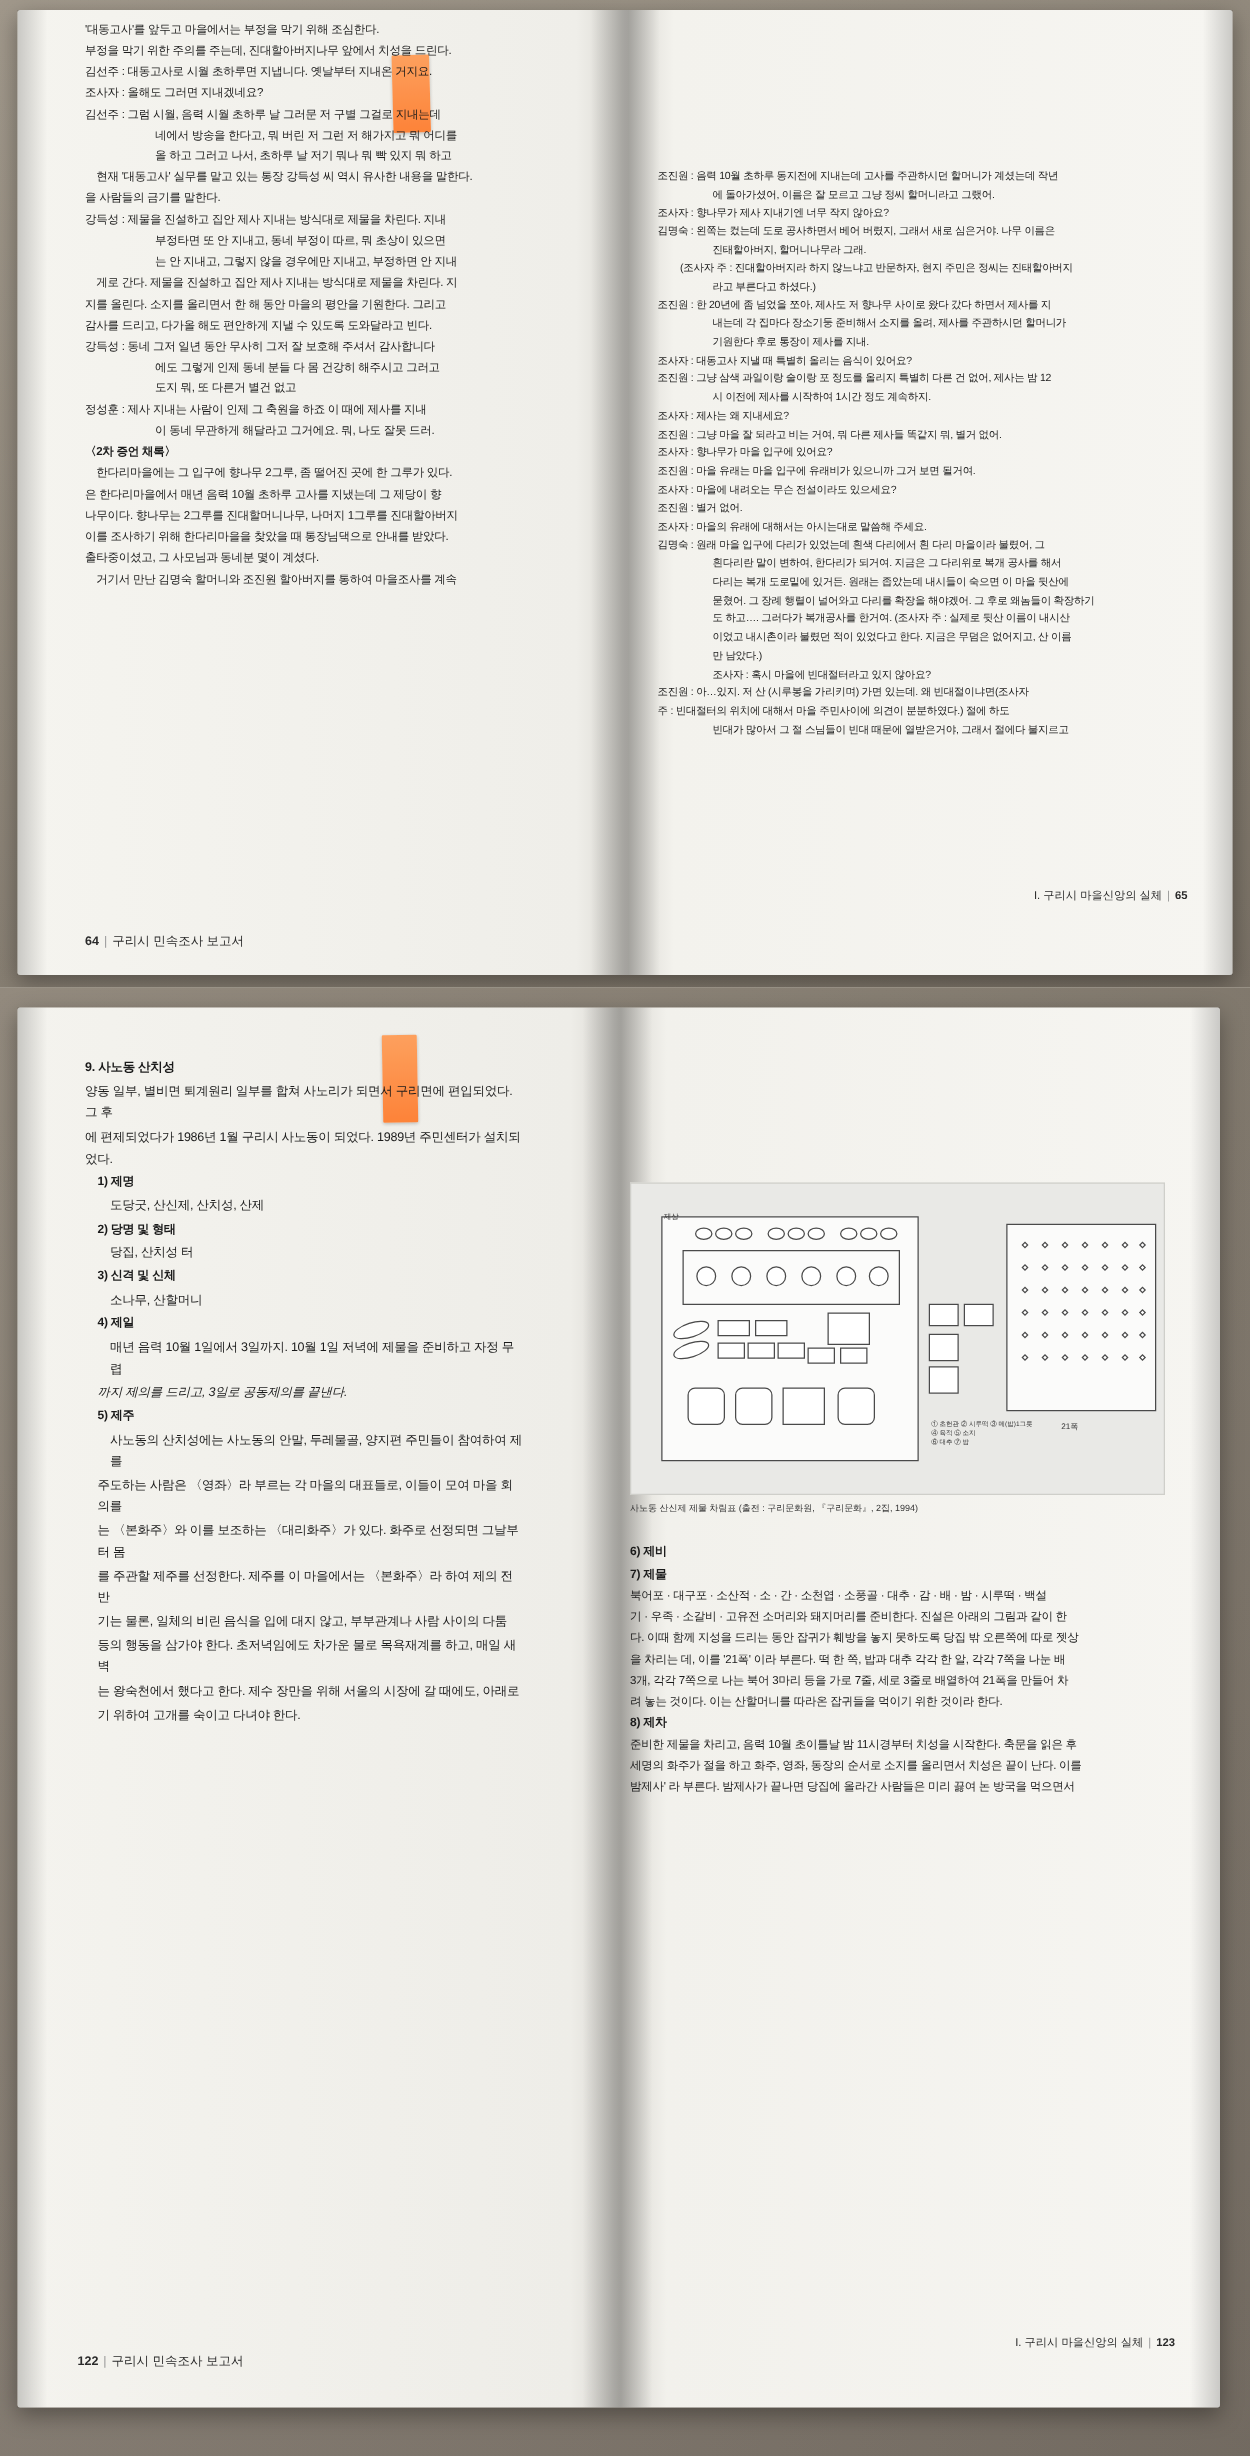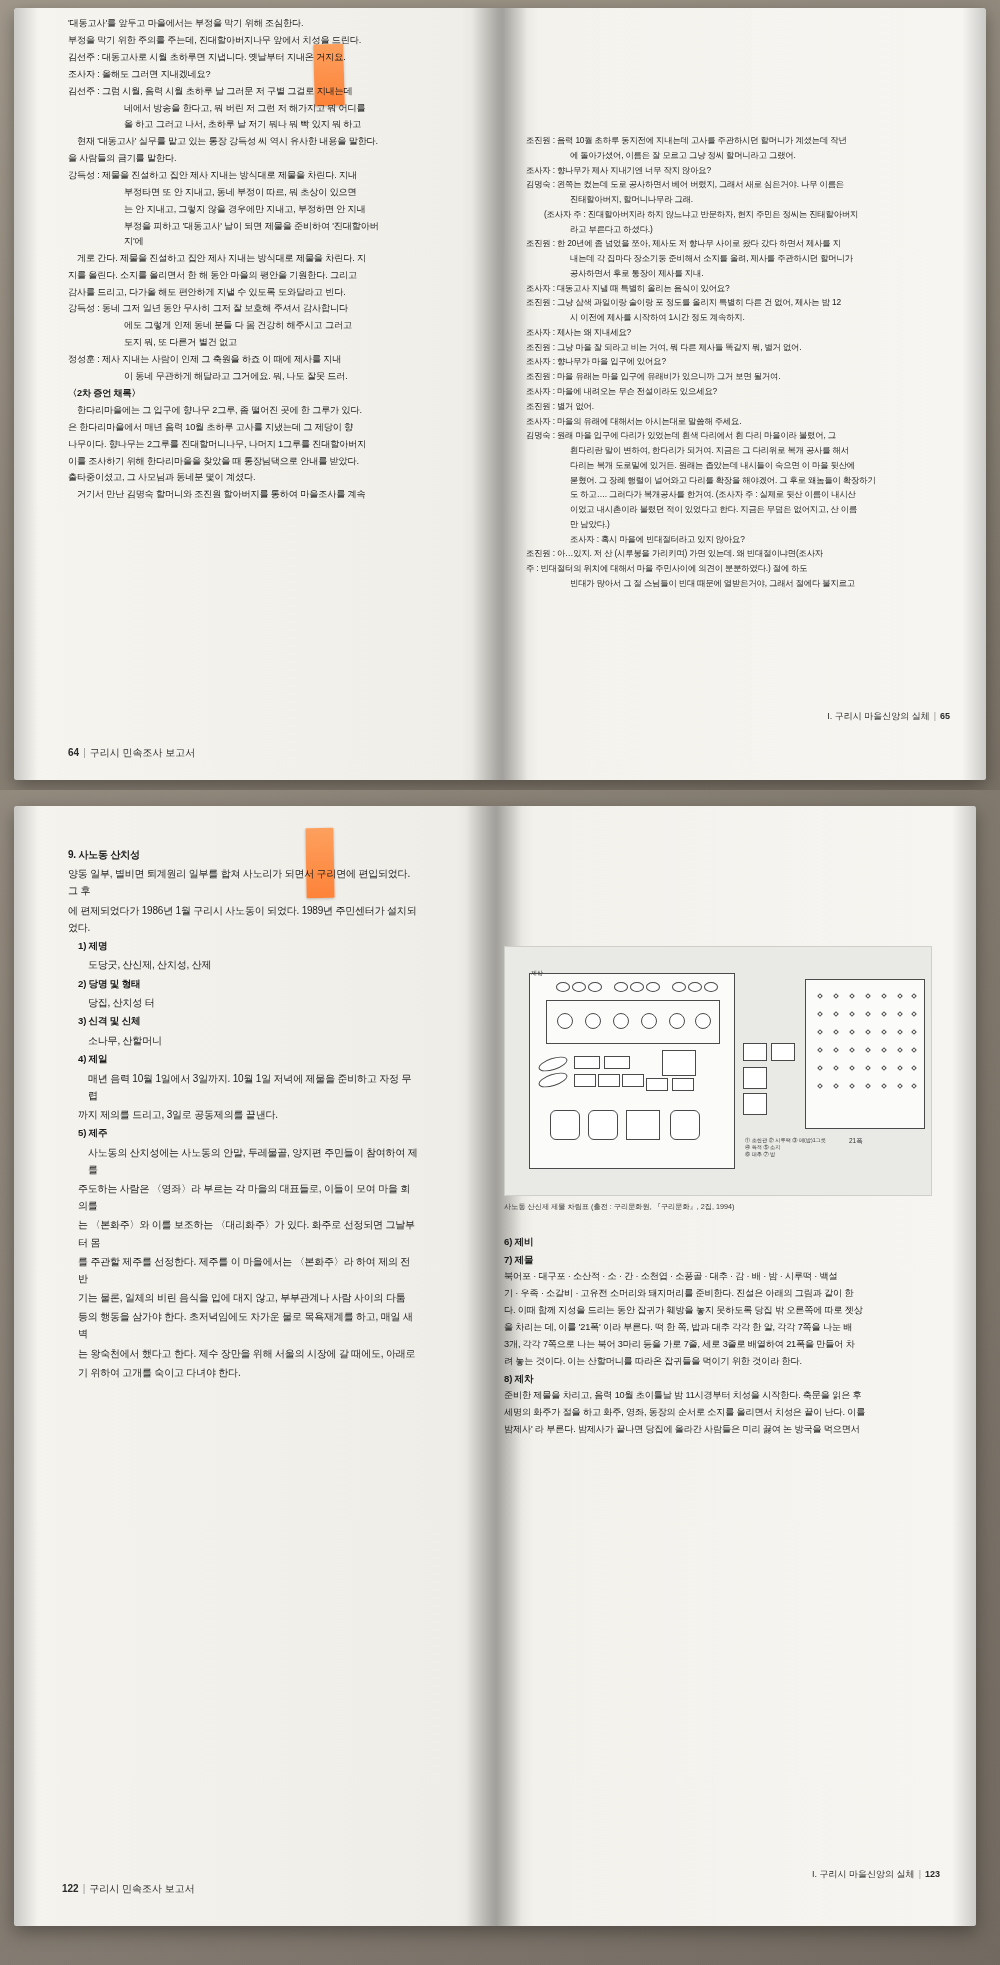--- a/index.html
+++ b/index.html
@@ -152,21 +152,20 @@
       <p class="hang">김선주 : 대동고사로 시월 초하루면 지냅니다. 옛날부터 지내온 거지요.</p>
       <p class="hang">조사자 : 올해도 그러면 지내겠네요?</p>
       <p class="hang">김선주 : 그럼 시월, 음력 시월 초하루 날 그러문 저 구별 그걸로 지내는데</p>
       <p style="padding-left:56px;">네에서 방송을 한다고, 뭐 버린 저 그런 저 해가지고 뭐 어디를</p>
       <p style="padding-left:56px;">올 하고 그러고 나서, 초하루 날 저기 뭐나 뭐 빡 있지 뭐 하고</p>
       <p class="blk ind">현재 '대동고사' 실무를 맡고 있는 통장 강득성 씨 역시 유사한 내용을 말한다.</p>
       <p>을 사람들의 금기를 말한다.</p>
       <p class="blk hang">강득성 : 제물을 진설하고 집안 제사 지내는 방식대로 제물을 차린다. 지내</p>
       <p style="padding-left:56px;">부정타면 또 안 지내고, 동네 부정이 따르, 뭐 초상이 있으면</p>
       <p style="padding-left:56px;">는 안 지내고, 그렇지 않을 경우에만 지내고, 부정하면 안 지내</p>
-      <p style="padding-left:56px;">부정을 피하고 '대동고사' 날이 되면 제물을 준비하여 '진대할아버지'에</p>
       <p class="blk ind">게로 간다. 제물을 진설하고 집안 제사 지내는 방식대로 제물을 차린다. 지</p>
       <p>지를 올린다. 소지를 올리면서 한 해 동안 마을의 평안을 기원한다. 그리고</p>
       <p>감사를 드리고, 다가올 해도 편안하게 지낼 수 있도록 도와달라고 빈다.</p>
       <p class="blk hang">강득성 : 동네 그저 일년 동안 무사히 그저 잘 보호해 주셔서 감사합니다</p>
       <p style="padding-left:56px;">에도 그렇게 인제 동네 분들 다 몸 건강히 해주시고 그러고</p>
       <p style="padding-left:56px;">도지 뭐, 또 다른거 별건 없고</p>
       <p class="blk hang">정성훈 : 제사 지내는 사람이 인제 그 축원을 하죠 이 때에 제사를 지내</p>
       <p style="padding-left:56px;">이 동네 무관하게 해달라고 그거에요. 뭐, 나도 잘못 드러.</p>
       <p class="blk" style="font-weight:bold;">〈2차 증언 채록〉</p>
       <p class="ind">한다리마을에는 그 입구에 향나무 2그루, 좀 떨어진 곳에 한 그루가 있다.</p>
@@ -184,21 +183,21 @@
     <div class="page blurred" id="top-right-page" style="left:512px; top:126px; width:420px; height:600px; font-size:8.4px; line-height:1.52;">
       <p class="hang">조진원 : 음력 10월 초하루 동지전에 지내는데 고사를 주관하시던 할머니가 계셨는데 작년</p>
       <p style="padding-left:44px;">에 돌아가셨어, 이름은 잘 모르고 그냥 정씨 할머니라고 그랬어.</p>
       <p class="hang">조사자 : 향나무가 제사 지내기엔 너무 작지 않아요?</p>
       <p class="hang">김명숙 : 왼쪽는 컸는데 도로 공사하면서 베어 버렸지, 그래서 새로 심은거야. 나무 이름은</p>
       <p style="padding-left:44px;">진태할아버지, 할머니나무라 그래.</p>
       <p style="padding-left:18px;">(조사자 주 : 진대할아버지라 하지 않느냐고 반문하자, 현지 주민은 정씨는 진태할아버지</p>
       <p style="padding-left:44px;">라고 부른다고 하셨다.)</p>
       <p class="hang">조진원 : 한 20년에 좀 넘었을 쪼아, 제사도 저 향나무 사이로 왔다 갔다 하면서 제사를 지</p>
       <p style="padding-left:44px;">내는데 각 집마다 장소기둥 준비해서 소지를 올려, 제사를 주관하시던 할머니가</p>
-      <p style="padding-left:44px;">공사하면서 후로 통장이 제사를 지내.</p>
+      <p style="padding-left:44px;">기원한다 후로 통장이 제사를 지내.</p>
       <p class="hang">조사자 : 대동고사 지낼 때 특별히 올리는 음식이 있어요?</p>
       <p class="hang">조진원 : 그냥 삼색 과일이랑 술이랑 포 정도를 올리지 특별히 다른 건 없어, 제사는 밤 12</p>
       <p style="padding-left:44px;">시 이전에 제사를 시작하여 1시간 정도 계속하지.</p>
       <p class="hang">조사자 : 제사는 왜 지내세요?</p>
       <p class="hang">조진원 : 그냥 마을 잘 되라고 비는 거여, 뭐 다른 제사들 똑같지 뭐, 별거 없어.</p>
       <p class="hang">조사자 : 향나무가 마을 입구에 있어요?</p>
       <p class="hang">조진원 : 마을 유래는 마을 입구에 유래비가 있으니까 그거 보면 될거여.</p>
       <p class="hang">조사자 : 마을에 내려오는 무슨 전설이라도 있으세요?</p>
       <p class="hang">조진원 : 별거 없어.</p>
       <p class="hang">조사자 : 마을의 유래에 대해서는 아시는대로 말씀해 주세요.</p>
@@ -242,21 +241,21 @@
       <p style="padding-left:20px;">도당굿, 산신제, 산치성, 산제</p>
 
       <p class="sub-head">2) 당명 및 형태</p>
       <p style="padding-left:20px;">당집, 산치성 터</p>
 
       <p class="sub-head">3) 신격 및 신체</p>
       <p style="padding-left:20px;">소나무, 산할머니</p>
 
       <p class="sub-head">4) 제일</p>
       <p style="padding-left:20px;">매년 음력 10월 1일에서 3일까지. 10월 1일 저녁에 제물을 준비하고 자정 무렵</p>
-      <p style="padding-left:10px;">까지 제의를 드리고, 3일로 공동제의를 끝낸다.</p>
+      <p style="padding-left:10px;font-style:italic;">까지 제의를 드리고, 3일로 공동제의를 끝낸다.</p>
 
       <p class="sub-head">5) 제주</p>
       <p style="padding-left:20px;">사노동의 산치성에는 사노동의 안말, 두레물골, 양지편 주민들이 참여하여 제를</p>
       <p style="padding-left:10px;">주도하는 사람은 〈영좌〉라 부르는 각 마을의 대표들로, 이들이 모여 마을 회의를</p>
       <p style="padding-left:10px;">는 〈본화주〉와 이를 보조하는 〈대리화주〉가 있다. 화주로 선정되면 그날부터 몸</p>
       <p style="padding-left:10px;">를 주관할 제주를 선정한다. 제주를 이 마을에서는 〈본화주〉라 하여 제의 전반</p>
       <p style="padding-left:10px;">기는 물론, 일체의 비린 음식을 입에 대지 않고, 부부관계나 사람 사이의 다툼</p>
       <p style="padding-left:10px;">등의 행동을 삼가야 한다. 초저녁임에도 차가운 물로 목욕재계를 하고, 매일 새벽</p>
       <p style="padding-left:10px;">는 왕숙천에서 했다고 한다. 제수 장만을 위해 서울의 시장에 갈 때에도, 아래로</p>
       <p style="padding-left:10px;">기 위하여 고개를 숙이고 다녀야 한다.</p>

